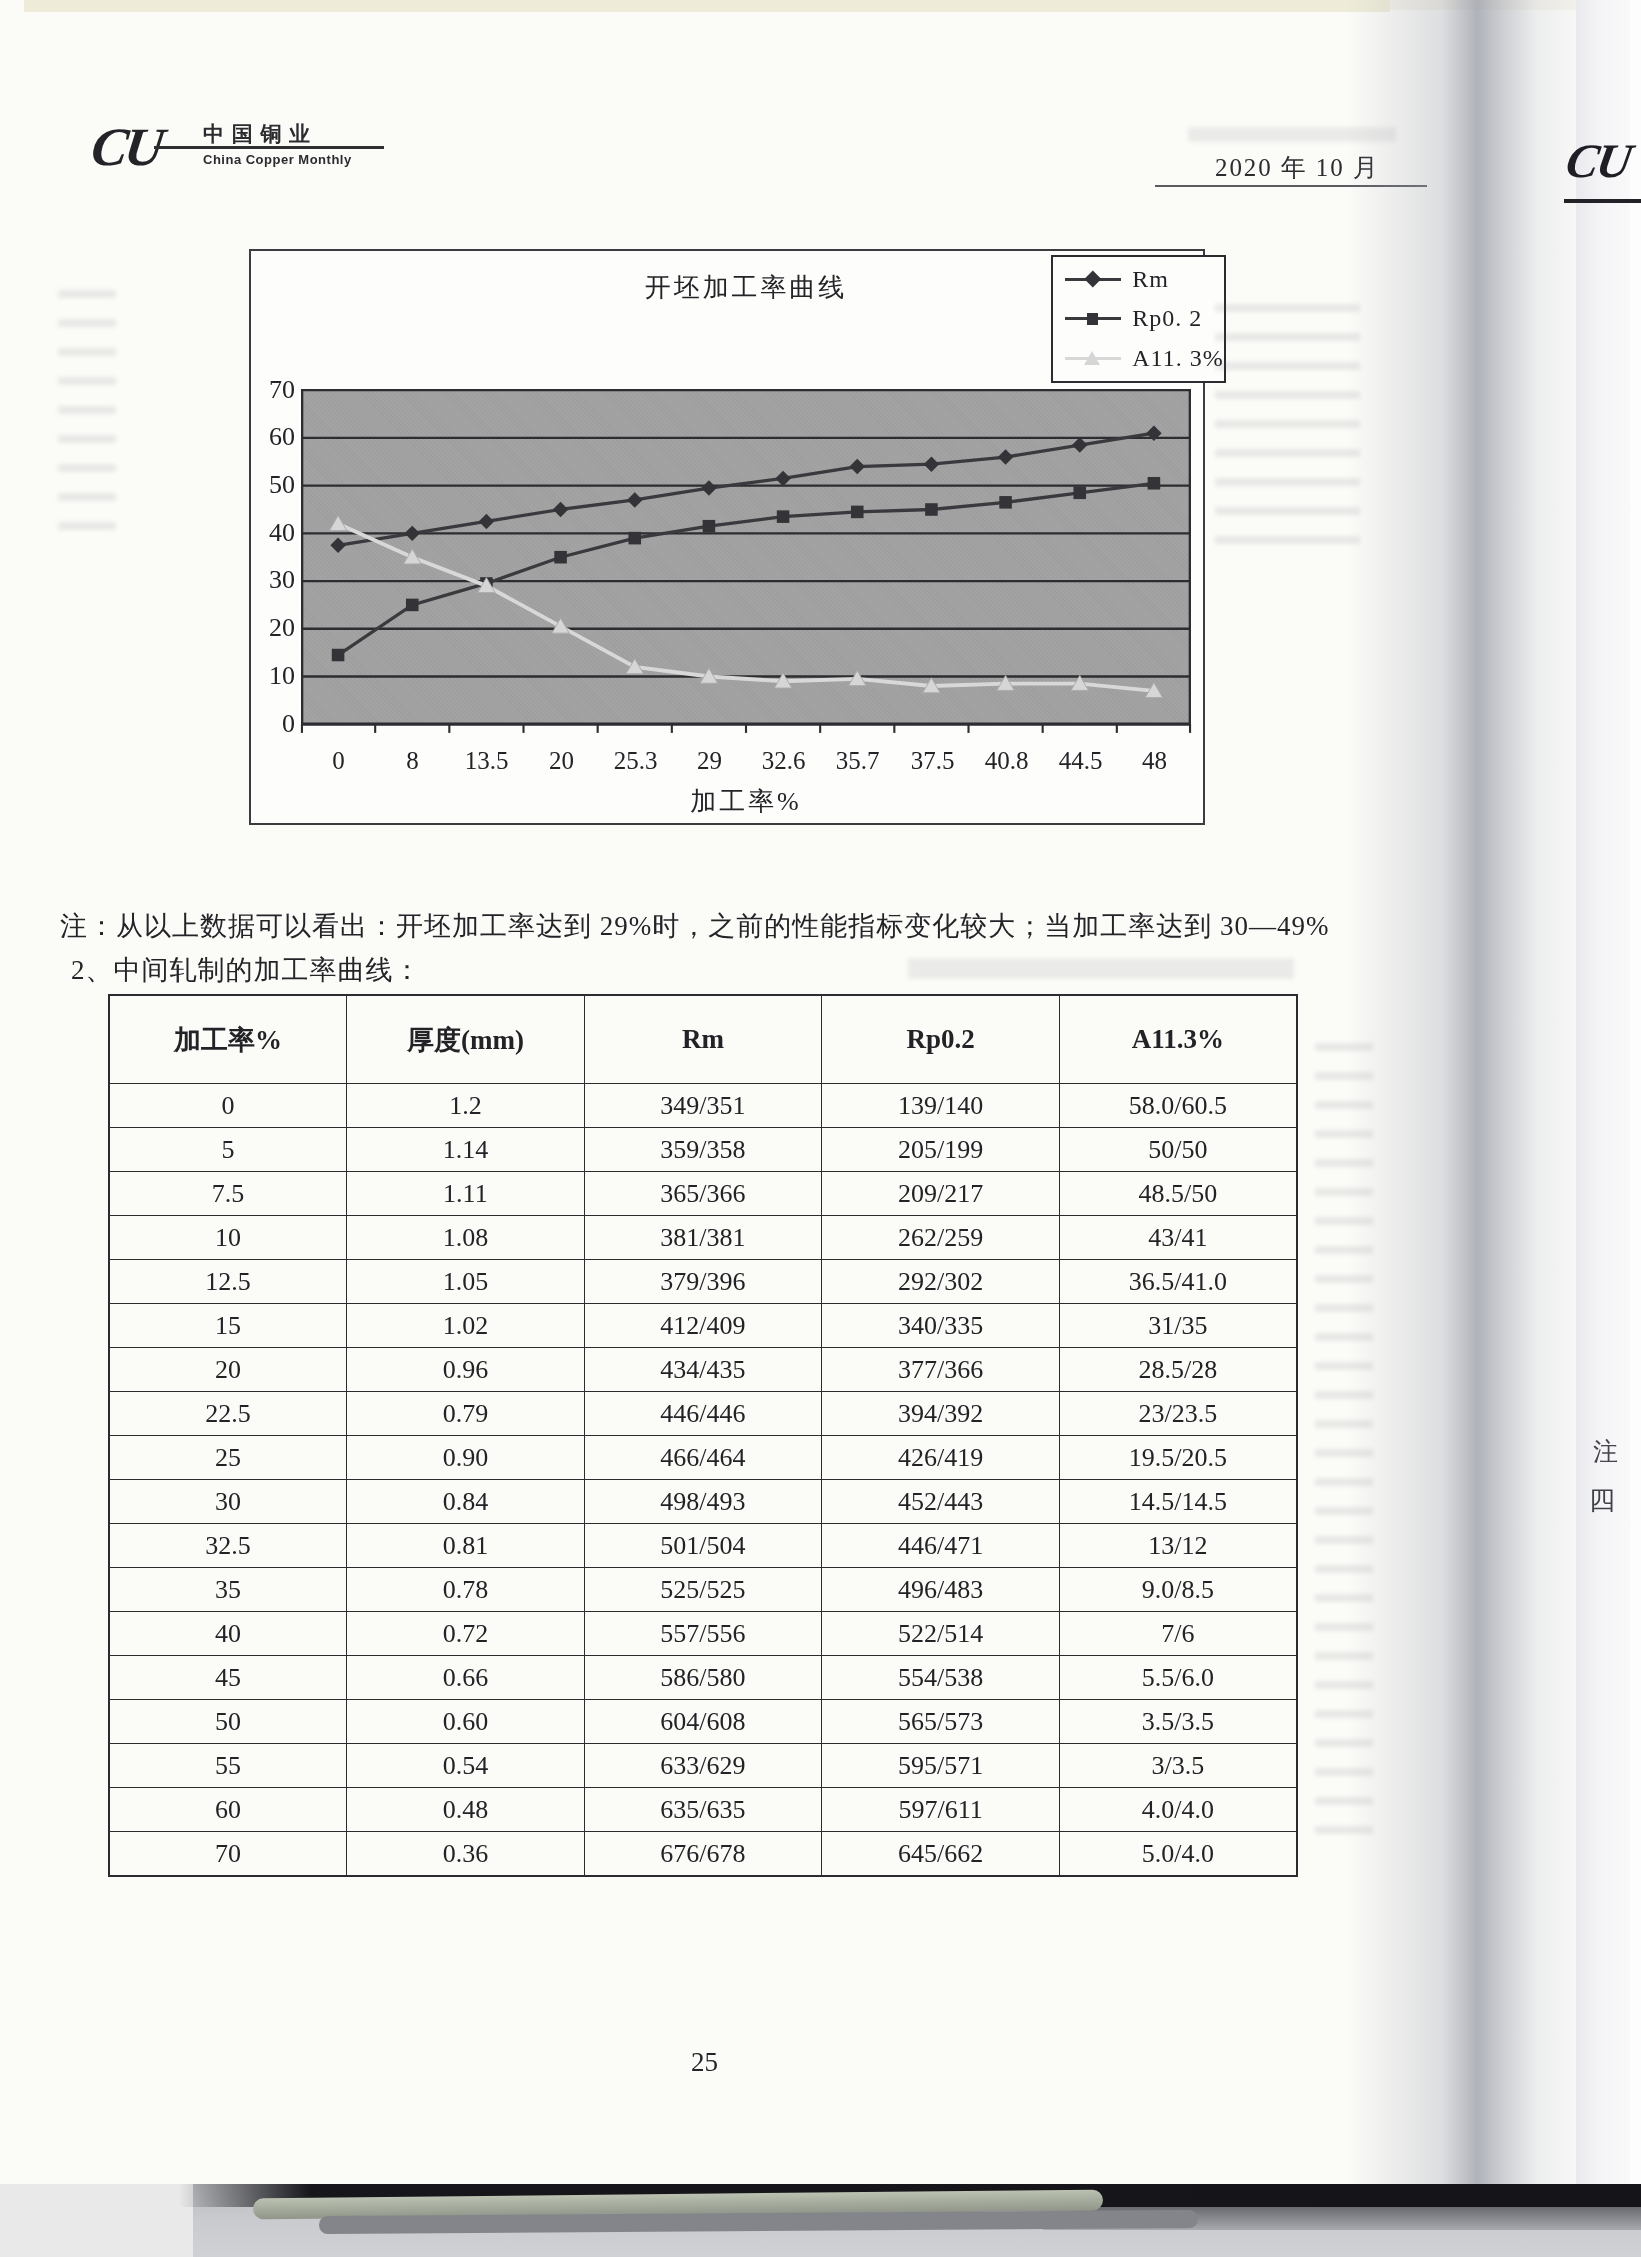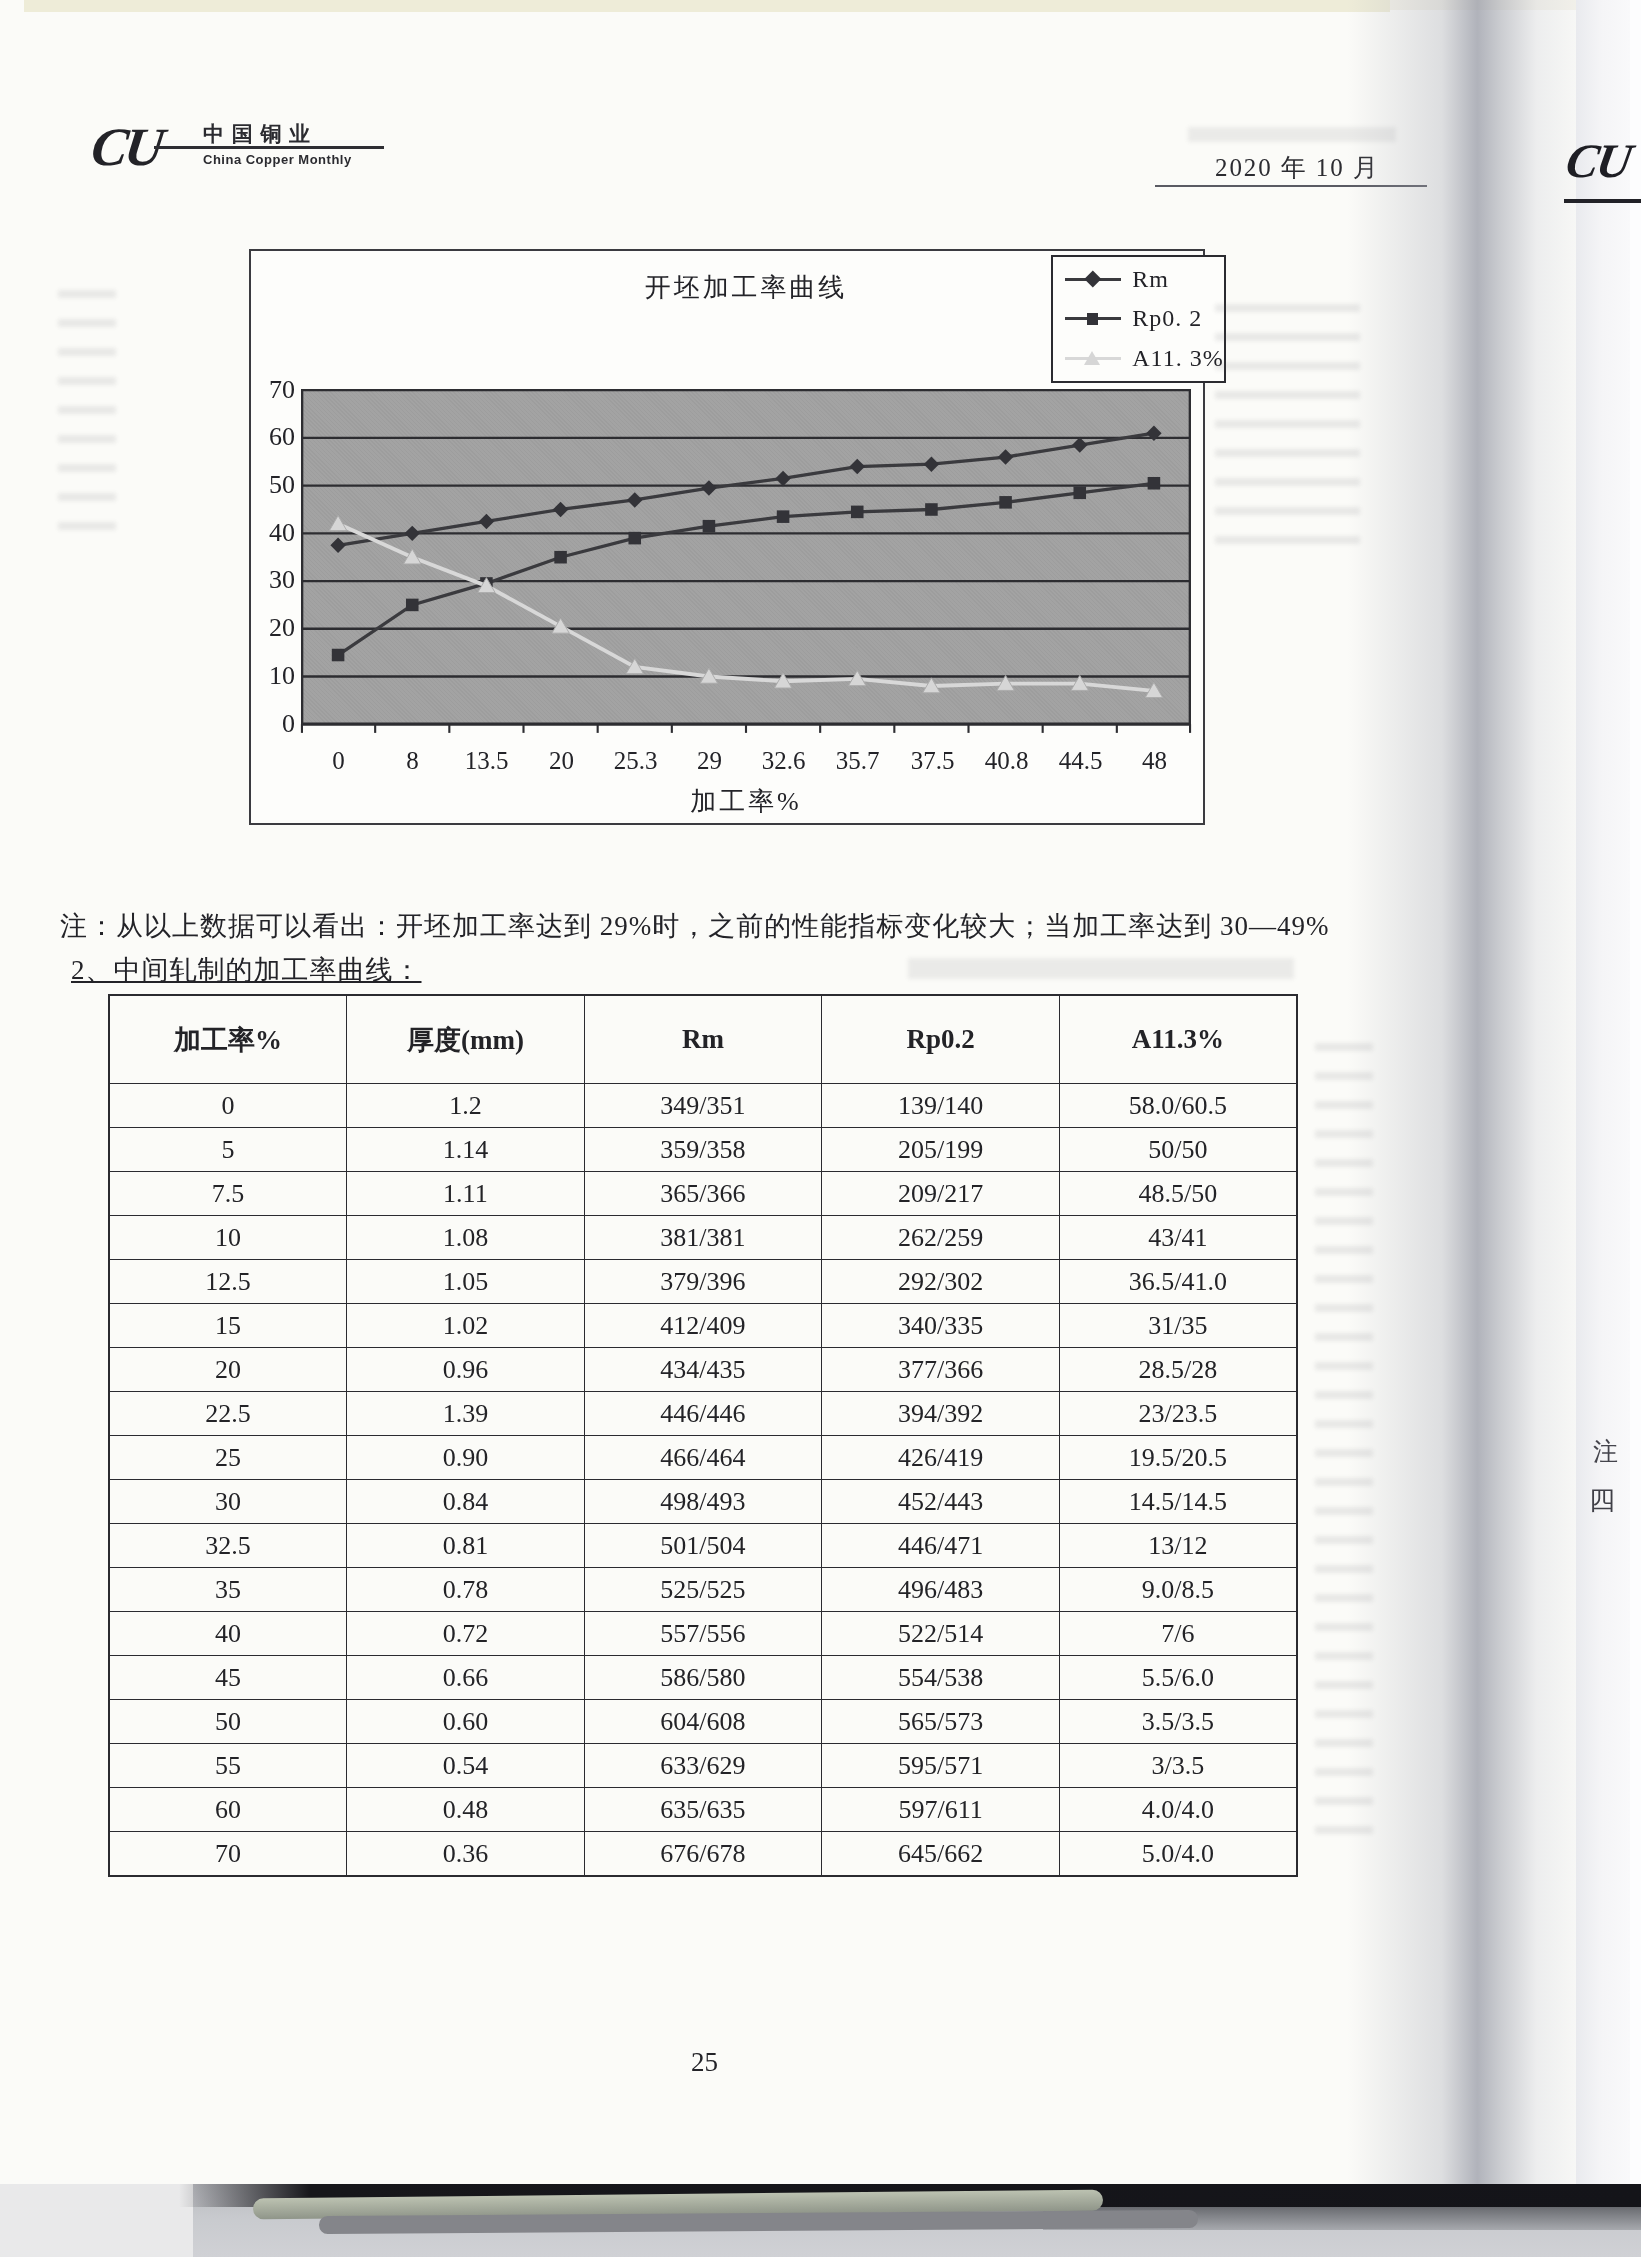--- a/index.html
+++ b/index.html
@@ -50,21 +50,21 @@
   .sw .ln{position:absolute;left:0;top:8.2px;width:100%;height:2.9px;}
   .sw .diamond{position:absolute;left:22px;top:3.9px;width:11.6px;height:11.6px;transform:rotate(45deg);}
   .sw .square{position:absolute;left:22px;top:3.9px;width:11.6px;height:11.6px;}
   .sw .triangle{position:absolute;left:19.3px;top:1.9px;width:0;height:0;
     border-left:8.7px solid transparent;border-right:8.7px solid transparent;}
   .legend-label{margin-left:11.6px;font-size:24px;letter-spacing:1px;color:#232328;}
 
   
   .note-line1{left:60px;top:866px;width:1303px;font-size:27px;letter-spacing:1px;color:#232328;margin-top:42px;}
   .note-line2{left:60px;top:924px;width:869px;font-size:27px;letter-spacing:1px;color:#232328;}
-  .section-heading{left:71px;top:952px;width:869px;font-size:27px;letter-spacing:1px;color:#232328;text-decoration:underline;}
+  .section-heading{left:71px;top:952px;width:869px;font-size:27px;letter-spacing:1px;color:#232328;}
 
   
   .data-table{position:absolute;left:108px;top:994px;width:1190px;border-collapse:collapse;
     font-size:26px;color:#232327;border:2.9px solid #2b2b30;}
   .data-table th{height:85px;font-size:27px;font-weight:bold;border:1.9px solid #2b2b30;
     border-left-width:1.4px;border-right-width:1.4px;text-align:center;width:20%;}
   .data-table td{height:43px;border:1.9px solid #2b2b30;border-left-width:1.4px;border-right-width:1.4px;
     text-align:center;padding:0;}
 
   .page-number{left:637px;top:2047px;width:135px;text-align:center;font-size:27px;color:#232328;}
@@ -286,21 +286,21 @@
         </tr>
         <tr>
           <td>20</td>
           <td>0.96</td>
           <td>434/435</td>
           <td>377/366</td>
           <td>28.5/28</td>
         </tr>
         <tr>
           <td>22.5</td>
-          <td>1.39</td>
+          <td>0.79</td>
           <td>446/446</td>
           <td>394/392</td>
           <td>23/23.5</td>
         </tr>
         <tr>
           <td>25</td>
           <td>0.90</td>
           <td>466/464</td>
           <td>426/419</td>
           <td>19.5/20.5</td>

